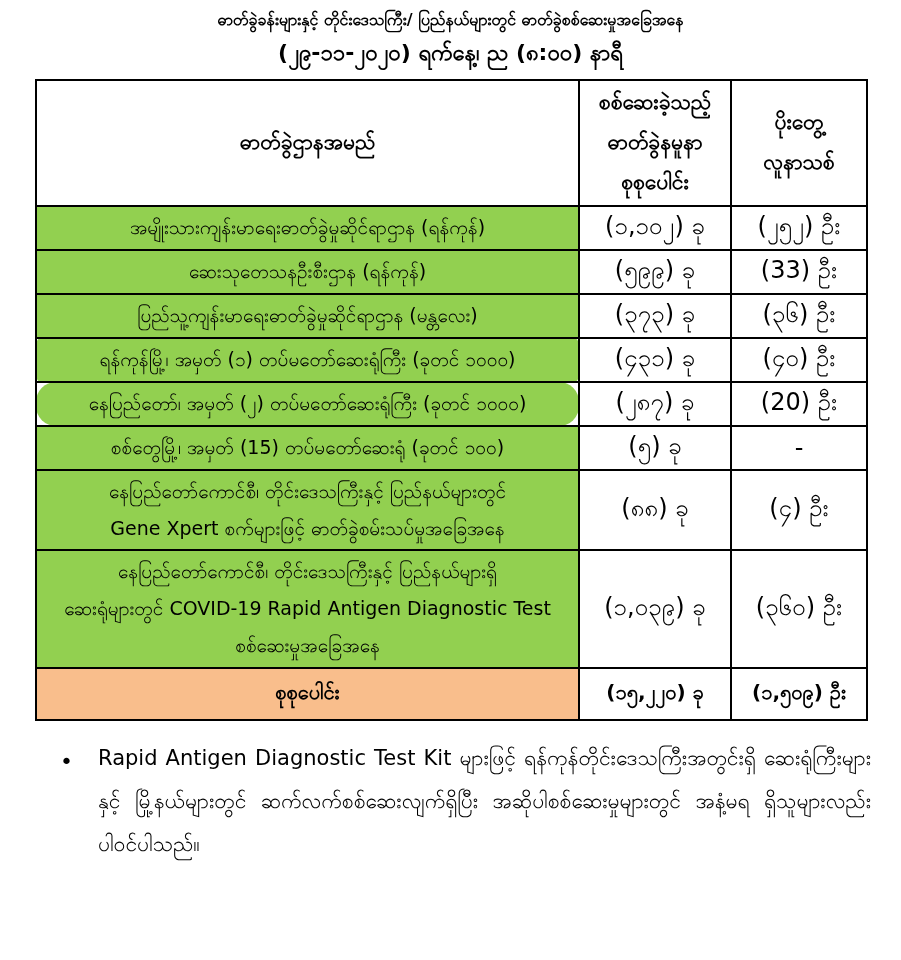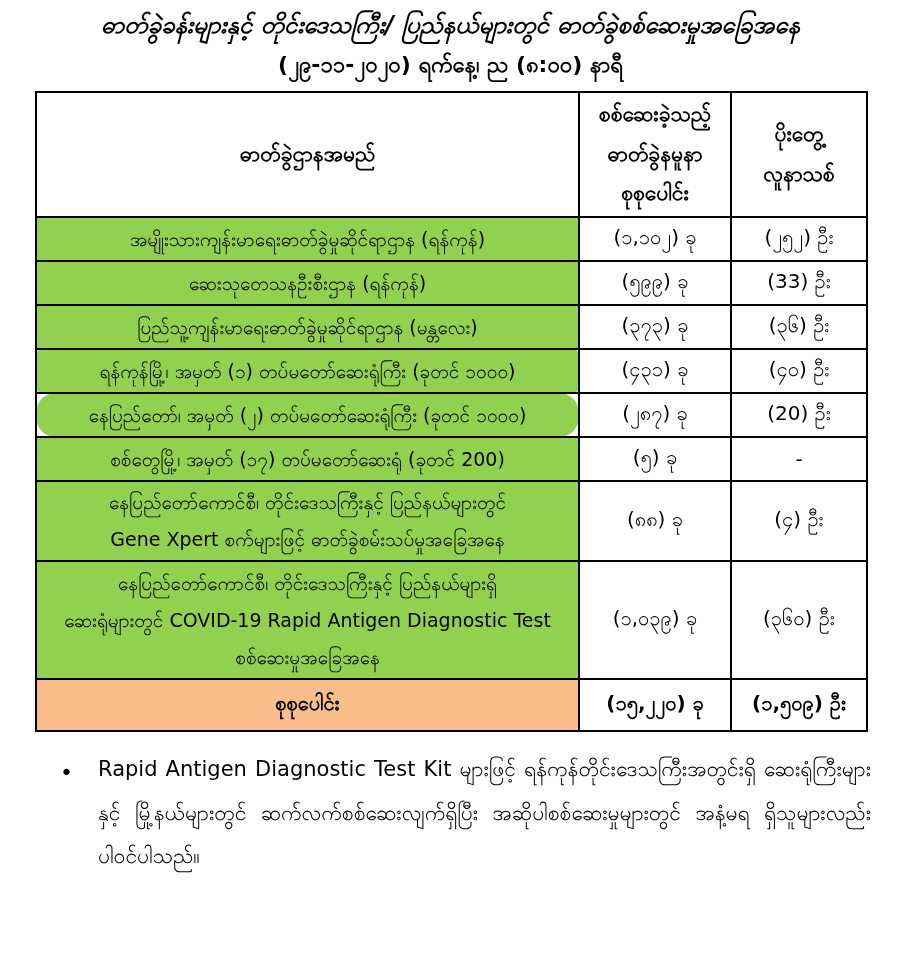--- a/index.html
+++ b/index.html
@@ -7,23 +7,22 @@
     position: relative;
     width: 901px;
     height: 960px;
     background: #ffffff;
     font-family: "DejaVu Sans", sans-serif;
     color: #000000;
     overflow: hidden;
   }
   .title-block { padding-top: 8px; text-align: center; }
   .title-line1 {
-    font-size: 24px; font-weight: bold; line-height: 1.45;
+    font-size: 16px; font-weight: bold; line-height: 1.45;
     margin: 0 20px;
-    font-style: italic;
   }
   .title-line2 {
     font-size: 22px; font-weight: bold; line-height: 1.45;
     margin: 6px 20px 0 20px;
   }
   table.report {
     border-collapse: collapse;
     table-layout: fixed;
     margin: 10px 0 0 35px;
     width: 831px;
@@ -40,21 +39,21 @@
     white-space: pre-line;
     background: #ffffff;
     height: 112px;
     line-height: 1.9;
   }
   td.lab-name {
     font-size: 19px;
     white-space: pre-line;
     line-height: 1.95;
   }
-  td.num-cell { font-size: 20px; background: #ffffff; }
+  td.num-cell { font-size: 24px; background: #ffffff; }
   tr.row-s td { height: 38px; text-align: center; }
   tr.row-m td { height: 74px; }
   tr.row-l td { height: 112px; }
   tr.row-total td { height: 46px; font-weight: bold; font-size: 20px; }
   .note {
     display: flex;
     margin: 16px 30px 0 60px;
     font-size: 21px;
     line-height: 2.05;
   }
@@ -115,21 +114,21 @@
         <td class="lab-name green-cell" style="background: rgb(146, 208, 80); border-radius: 6px;">ရန်ကုန်မြို့၊ အမှတ် (၁) တပ်မတော်ဆေးရုံကြီး (ခုတင် ၁၀၀၀)</td>
         <td class="num-cell">(၄၃၁) ခု</td>
         <td class="num-cell">(၄၀) ဦး</td>
       </tr>
       <tr class="row-s">
         <td class="lab-name green-cell" style="background: rgb(146, 208, 80); border-radius: 20px;">နေပြည်တော်၊ အမှတ် (၂) တပ်မတော်ဆေးရုံကြီး (ခုတင် ၁၀၀၀)</td>
         <td class="num-cell">(၂၈၇) ခု</td>
         <td class="num-cell">(20) ဦး</td>
       </tr>
       <tr class="row-s">
-        <td class="lab-name green-cell" style="background: rgb(146, 208, 80);">စစ်တွေမြို့၊ အမှတ် (၁၇) တပ်မတော်ဆေးရုံ (ခုတင် 200)</td>
+        <td class="lab-name green-cell" style="background: rgb(146, 208, 80);">စစ်တွေမြို့၊ အမှတ် (15) တပ်မတော်ဆေးရုံ (ခုတင် ၁၀၀)</td>
         <td class="num-cell">(၅) ခု</td>
         <td class="num-cell">-</td>
       </tr>
       <tr class="row-m">
         <td class="lab-name green-cell" style="background: rgb(146, 208, 80);">နေပြည်တော်ကောင်စီ၊ တိုင်းဒေသကြီးနှင့် ပြည်နယ်များတွင်
 Gene Xpert စက်များဖြင့် ဓာတ်ခွဲစမ်းသပ်မှုအခြေအနေ</td>
         <td class="num-cell">(၈၈) ခု</td>
         <td class="num-cell">(၄) ဦး</td>
       </tr>
       <tr class="row-l">

